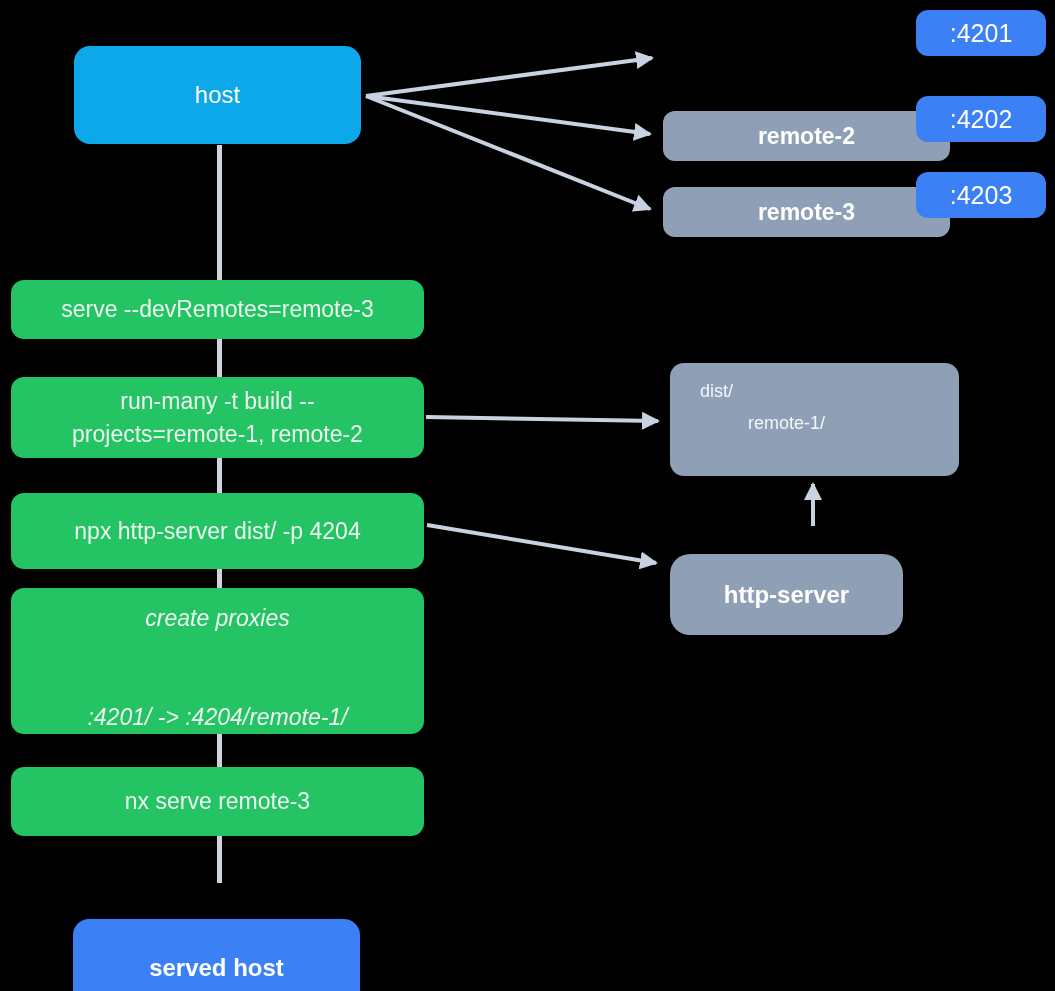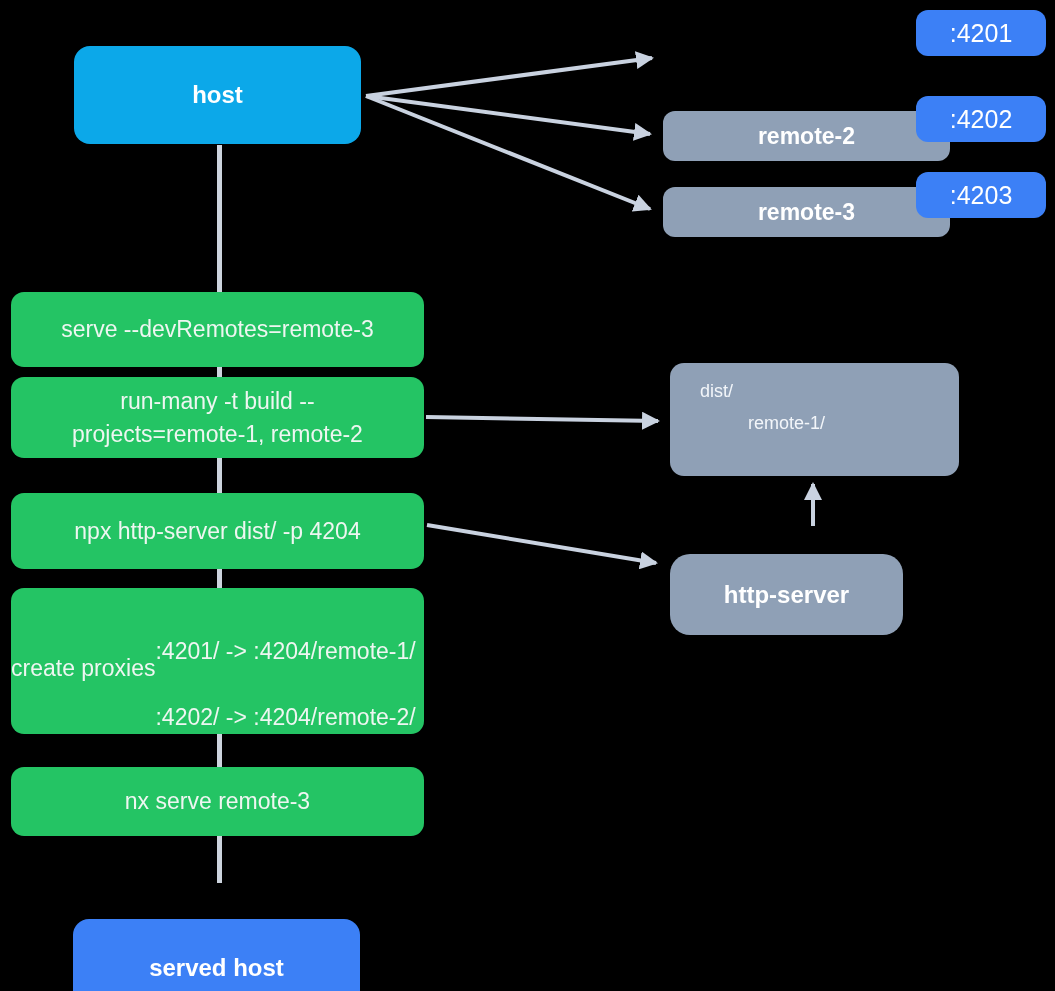--- a/index.html
+++ b/index.html
@@ -2,36 +2,36 @@
 <html><head>
 <meta charset="utf-8">
 <style>
   html,body{margin:0;padding:0;background:#000;}
   .stage{position:relative;width:1055px;height:991px;background:#000;
          font-family:"Liberation Sans",sans-serif;overflow:hidden;}
   svg.wires{position:absolute;left:0;top:0;z-index:1;}
   .node{position:absolute;z-index:2;display:flex;align-items:center;justify-content:center;
         color:#ffffff;box-sizing:border-box;text-align:center;}
   #host{left:74px;top:46px;width:287px;height:98px;background:#0ca8e9;border-radius:16px;
-        font-weight:700;font-size:24px;}
+        font-weight:400;font-size:24px;}
   #served-host{left:73px;top:883px;width:287px;height:98px;background:#3c80f6;border-radius:16px;
         font-weight:700;font-size:24px;margin-top:36px;}
   .remote{left:663px;width:287px;height:50px;background:#8fa0b6;border-radius:12px;
         font-weight:700;font-size:23px;}
   #remote-1{top:32px;} #remote-2{top:111px;} #remote-3{top:187px;}
   .badge{position:absolute;left:916px;width:130px;height:46px;background:#3c80f6;border-radius:12px;
         z-index:3;display:flex;align-items:center;justify-content:center;color:#fff;font-size:25px;}
   #badge-1{top:10px;} #badge-2{top:96px;} #badge-3{top:172px;}
   .step{position:absolute;left:11px;width:413px;background:#24c464;border-radius:13px;z-index:2;
         display:flex;align-items:center;justify-content:center;color:#eef6f1;font-size:23px;
         text-align:center;white-space:pre-line;line-height:33px;box-sizing:border-box;}
-  #step-1{top:292px;height:75px;}
+  #step-1{top:280px;height:59px;}
   #step-2{top:377px;height:81px;}
   #step-3{top:493px;height:76px;}
-  #step-4{top:588px;height:146px;flex-direction:row;justify-content:flex-start;padding-top:14px;}
+  #step-4{top:588px;height:146px;flex-direction:column;justify-content:flex-start;padding-top:14px;font-style:italic;}
   #step-5{top:767px;height:69px;}
   #step-4 .proxy-lines{margin-top:33px;}
   #dist{position:absolute;left:670px;top:363px;width:289px;height:113px;background:#8fa0b6;
         border-radius:14px;z-index:2;color:#f3f6fa;font-size:18px;line-height:32px;
         padding:12px 0 0 30px;box-sizing:border-box;}
   #dist .entry{padding-left:48px;}
   #http-server{left:670px;top:526px;width:233px;height:81px;background:#8fa0b6;border-radius:20px;
         font-weight:700;font-size:24px;margin-top:28px;}
 </style>
 </head>

